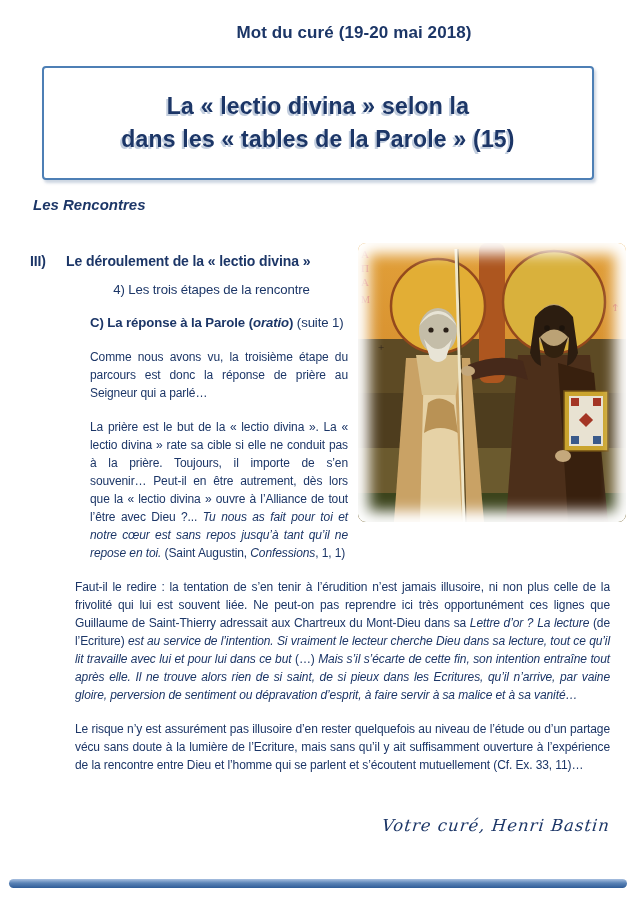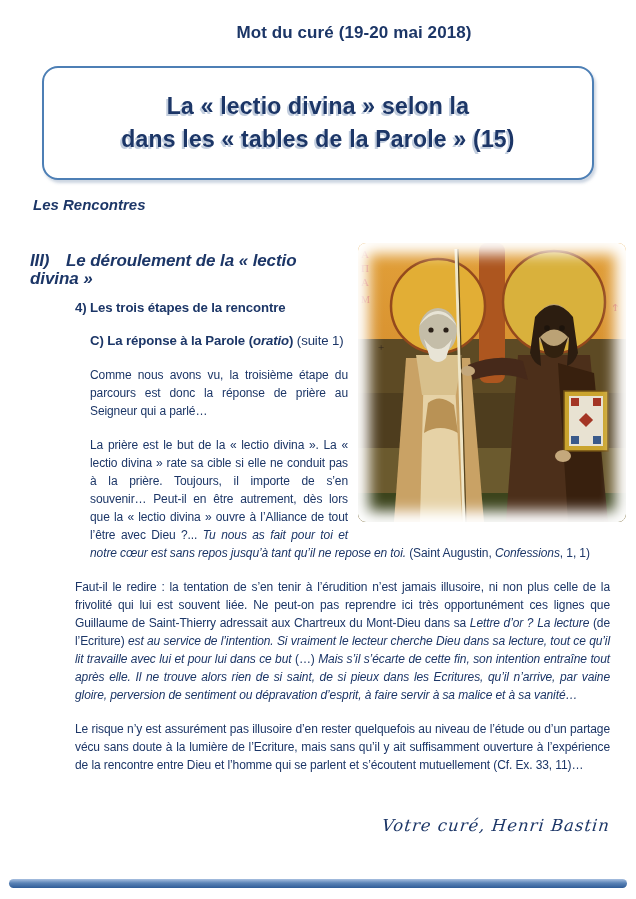--- a/index.html
+++ b/index.html
@@ -6,21 +6,21 @@
   .page {
     position:relative; width:636px; height:899px; background:#fff; overflow:hidden;
     font-family:"Liberation Sans", sans-serif; color:var(--navy,#1c3667);
   }
   .doc-header {
     position:absolute; top:23px; left:0; width:100%;
     text-align:center; font-size:17px; font-weight:bold; letter-spacing:.1px;margin-left:36px;
   }
   .title-box {
     position:absolute; left:42px; top:66px; width:548px; height:110px;
-    border:2px solid var(--box_border,#4d7fb5); border-radius:16px;
+    border:2px solid var(--box_border,#4d7fb5); border-radius:4px;
     box-shadow:2px 3px 3px rgba(110,135,170,.35);
     display:flex; flex-direction:column; justify-content:center; align-items:center;
     background:#fff;
   }
   .title-line {
     font-size:23px; font-weight:bold; line-height:33px; letter-spacing:.2px;
     text-shadow:-2px 2px 0 var(--title_shadow,#c3cede);
   }
   .section-heading {
     position:absolute; left:33px; top:196px;
@@ -32,23 +32,23 @@
   }
   .icon-figure {
     float:right; width:268px; height:279px;
     margin:0 -16px 20px 10px; position:relative;
   }
   .icon-figure svg { display:block; width:100%; height:100%; border-radius:8px; }
   .icon-fade {
     position:absolute; inset:0; border-radius:8px;
     box-shadow:inset 0 0 14px 11px #ffffff; pointer-events:none;
   }
-  .h-l1 { margin:9px 16px 0 0; font-weight:bold; font-size:17px;font-style:italic; }
+  .h-l1 { margin:9px 16px 0 0; font-weight:bold; font-size:14px; }
   .h-l1 .num { display:inline-block; width:36px; }
-  .h-l2 { margin:11px 16px 0 45px; font-weight:bold; font-size:13.2px; }
+  .h-l2 { margin:11px 16px 0 45px; font-weight:normal; font-size:13.2px;text-align:center; }
   .h-l3 { margin:15px 0 0 60px;  font-weight:bold; font-size:13.2px; }
   .para { margin:16px 0 0 60px; text-align:justify; }
   .para.wide { margin-left:45px; }
   .signature {
     position:absolute; right:26px; top:816px;
     font-family:"DejaVu Serif", serif; font-style:italic;
     font-size:16.5px; letter-spacing:1px; transform:skewX(-6deg);
     color:var(--navy,#1c3667);
   }
   .footer-bar {

